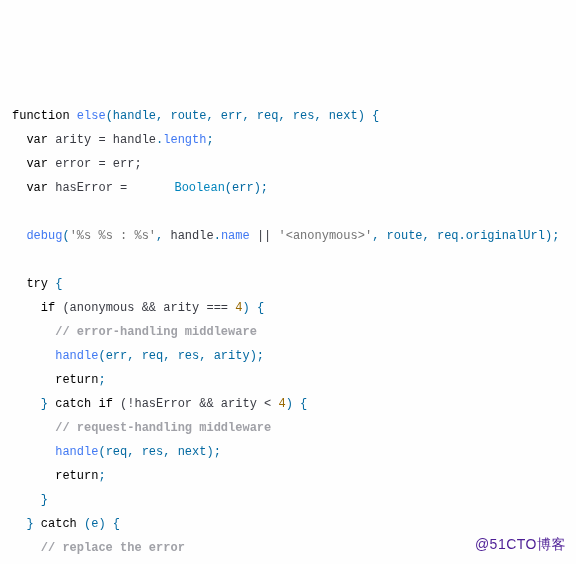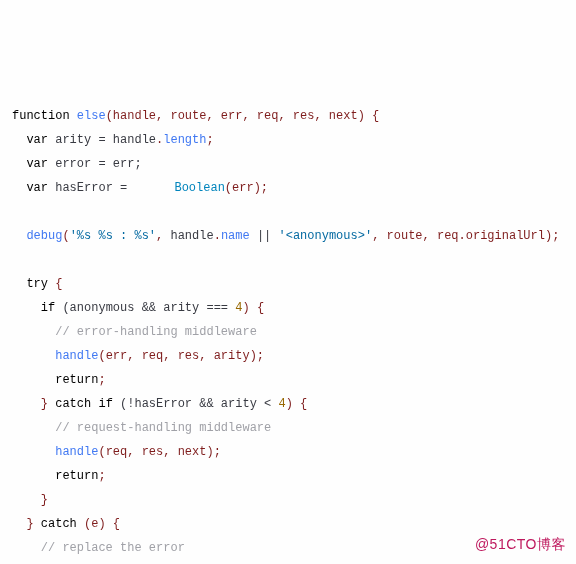--- a/index.html
+++ b/index.html
@@ -15,29 +15,29 @@
     width: 576px;
     height: 564px;
     box-sizing: border-box;
     overflow: hidden;
   }
   .kw  { color: #000000; }   
   .fn  { color: #4078f2; }   
   .prm { color: #383a42; }   
   .op  { color: #383a42; }   
   .num { color: #986801; }   
-  .str { color: #0369a1; }   
+  .str { color: #737373; }   
   .bool{ color: #0184bc; margin-left: 40px; }   
-  .cmt { color: #a0a1a7; }   
-  .pun { color: #7f1d1d; }   
+  .cmt { color: #a0a1a7; font-weight: bold; }   
+  .pun { color: #0369a1; }   
   .watermark {
     position: absolute;
     right: 10px;
     bottom: 8px;
-    color: #be185d;
+    color: #4c1d95;
     font-family: Arial, sans-serif;
     font-size: 14px;
     letter-spacing: 0.5px;
   }
 </style>
 </head>
 <body>
 
 
 

